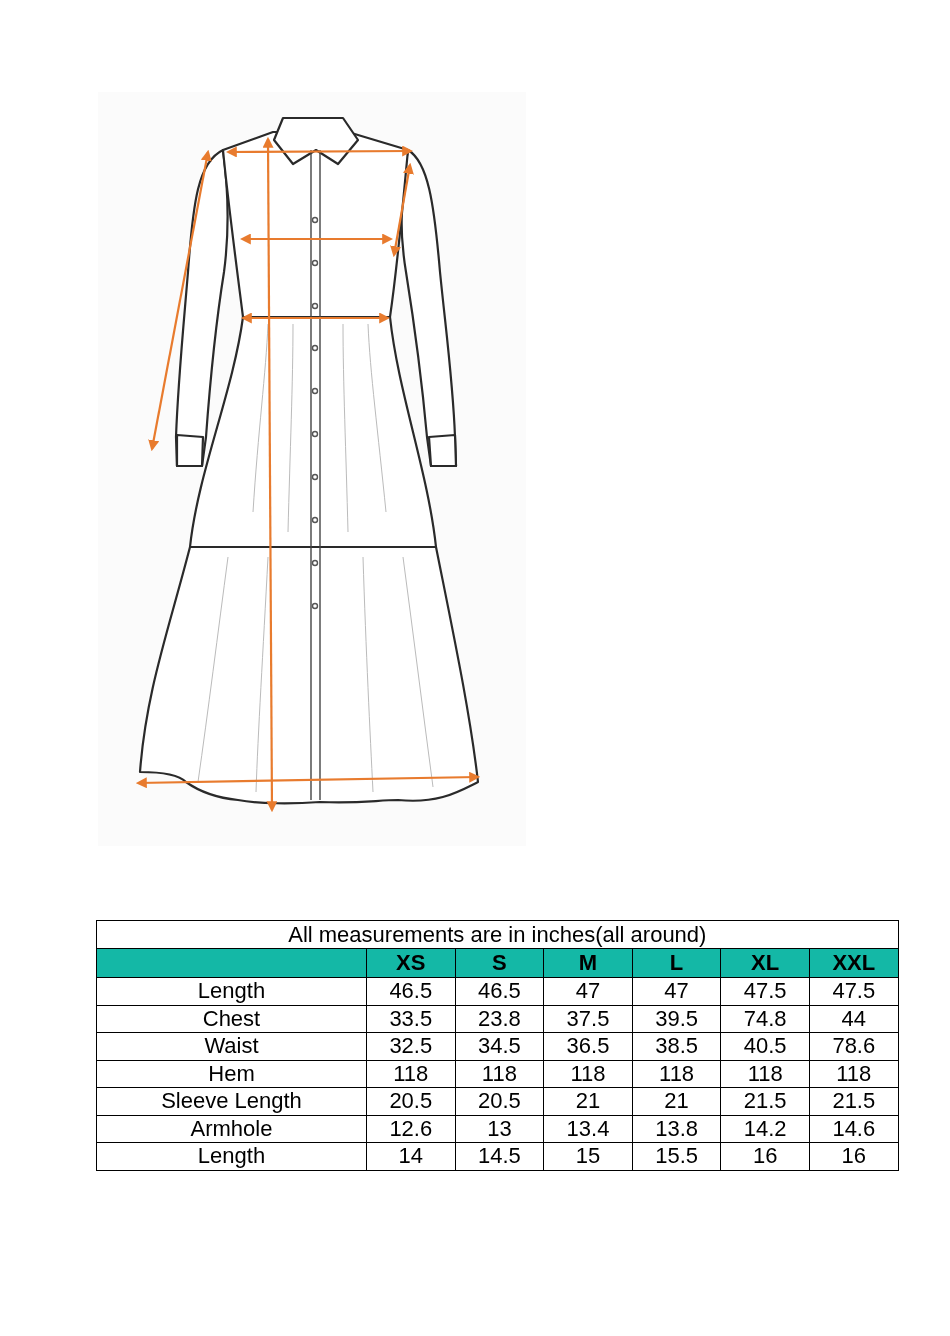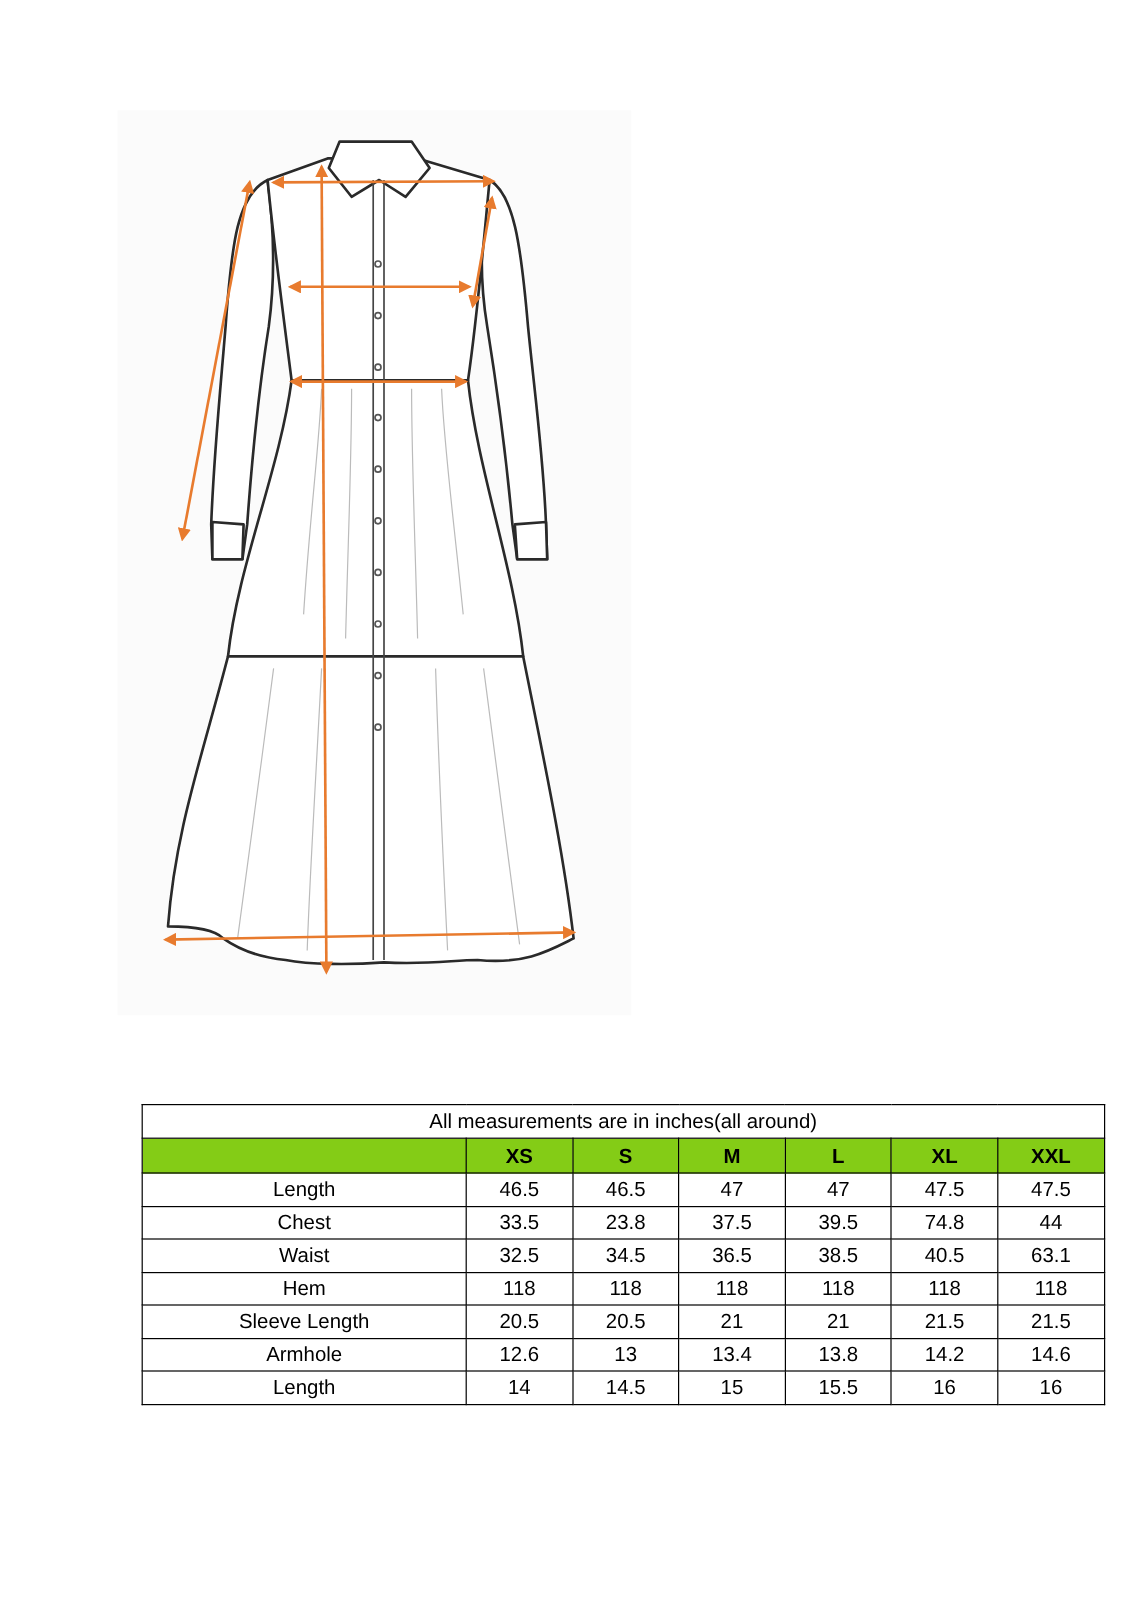--- a/index.html
+++ b/index.html
@@ -28,36 +28,35 @@
       left: 0;
       top: 0;
     }
     .size-table {
       position: absolute;
       left: 96px;
       top: 920px;
       width: 802px;
       border-collapse: collapse;
       table-layout: fixed;
-      font-size: 17px;
+      font-size: 22px;
       line-height: 1;
-      margin-left: 22px;
     }
     .size-table td, .size-table th {
       border: 1.6px solid #000;
       text-align: center;
       padding: 0;
       height: 26.5px;
       font-weight: normal;
     }
     .size-table .caption-row td {
       height: 27px;
     }
     .size-table .header-row th {
-      background: #84cc16;
+      background: #14b8a6;
       font-weight: bold;
       height: 28px;
     }
     .col-label { width: 270px; }
     .col-size { width: 88.6px; }
   </style>
 </head>
 <body>
 
 <div class="illustration">
@@ -174,21 +173,21 @@
     <td>74.8</td>
     <td>44</td>
   </tr>
   <tr>
     <td>Waist</td>
     <td>32.5</td>
     <td>34.5</td>
     <td>36.5</td>
     <td>38.5</td>
     <td>40.5</td>
-    <td>63.1</td>
+    <td>78.6</td>
   </tr>
   <tr>
     <td>Hem</td>
     <td>118</td>
     <td>118</td>
     <td>118</td>
     <td>118</td>
     <td>118</td>
     <td>118</td>
   </tr>

